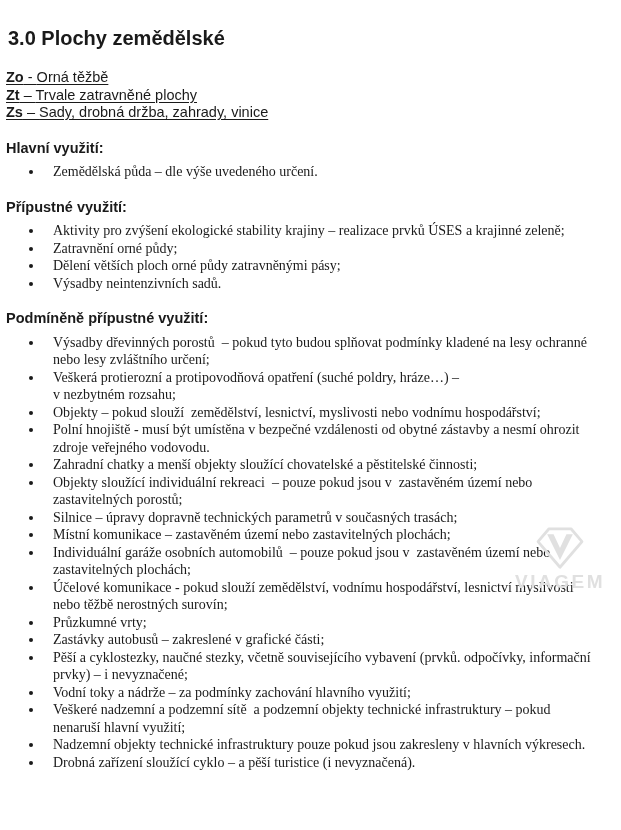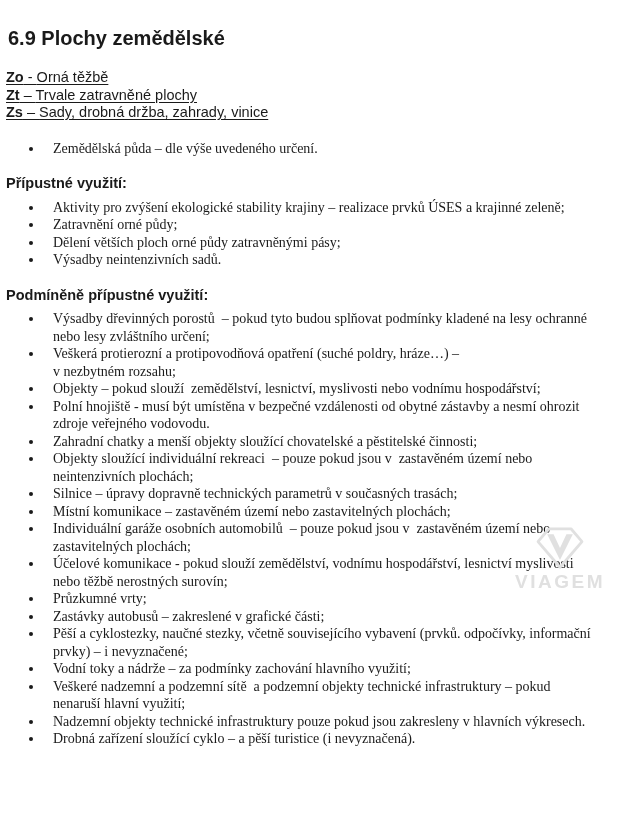--- a/index.html
+++ b/index.html
@@ -82,32 +82,33 @@
 <div class="page">
 
   <div class="watermark">
     <svg width="48" height="44" viewBox="0 0 52 48" fill="none">
       <polygon points="14,3 38,3 50,17 26,45 2,17" stroke="currentColor" stroke-width="3" fill="none" stroke-linejoin="round"></polygon>
       <path d="M12,9 L26,37 L40,9 L33,9 L26,24 L19,9 Z" fill="currentColor"></path>
     </svg>
     <div class="wm-text">VIAGEM</div>
   </div>
 
-  <h1 class="doc-title">6.9 Plochy zemědělské</h1>
+  <h1 class="doc-title">3.0 Plochy zemědělské</h1>
 
   <div class="defs">
   <div class="def-line"><span class="def-code">Zo</span><span> - </span><span>Orná těžbě</span></div>
 
   <div class="def-line"><span class="def-code">Zt</span><span> – </span><span>Trvale zatravněné plochy</span></div>
 
   <div class="def-line"><span class="def-code">Zs</span><span> – </span><span>Sady, drobná držba, zahrady, vinice</span></div>
 </div>
 
   <div class="sections">
   <section class="section">
+    <h2>Hlavní využití:</h2>
     <ul>
           <li>Zemědělská půda – dle výše uvedeného určení.</li>
         </ul>
   </section>
 
   <section class="section">
     <h2>Přípustné využití:</h2>
     <ul>
           <li>Aktivity pro zvýšení ekologické stability krajiny – realizace prvků ÚSES a krajinné zeleně;</li>
           <li>Zatravnění orné půdy;</li>
@@ -118,21 +119,21 @@
 
   <section class="section">
     <h2>Podmíněně přípustné využití:</h2>
     <ul>
           <li>Výsadby dřevinných porostů  – pokud tyto budou splňovat podmínky kladené na lesy ochranné nebo lesy zvláštního určení;</li>
           <li>Veškerá protierozní a protipovodňová opatření (suché poldry, hráze…) –
 v nezbytném rozsahu;</li>
           <li>Objekty – pokud slouží  zemědělství, lesnictví, myslivosti nebo vodnímu hospodářství;</li>
           <li>Polní hnojiště - musí být umístěna v bezpečné vzdálenosti od obytné zástavby a nesmí ohrozit zdroje veřejného vodovodu.</li>
           <li>Zahradní chatky a menší objekty sloužící chovatelské a pěstitelské činnosti;</li>
-          <li>Objekty sloužící individuální rekreaci  – pouze pokud jsou v  zastavěném území nebo neintenzivních plochách;</li>
+          <li>Objekty sloužící individuální rekreaci  – pouze pokud jsou v  zastavěném území nebo zastavitelných porostů;</li>
           <li>Silnice – úpravy dopravně technických parametrů v současných trasách;</li>
           <li>Místní komunikace – zastavěném území nebo zastavitelných plochách;</li>
           <li>Individuální garáže osobních automobilů  – pouze pokud jsou v  zastavěném území nebo zastavitelných plochách;</li>
           <li>Účelové komunikace - pokud slouží zemědělství, vodnímu hospodářství, lesnictví myslivosti nebo těžbě nerostných surovín;</li>
           <li>Průzkumné vrty;</li>
           <li>Zastávky autobusů – zakreslené v grafické části;</li>
           <li>Pěší a cyklostezky, naučné stezky, včetně souvisejícího vybavení (prvků. odpočívky, informační prvky) – i nevyznačené;</li>
           <li>Vodní toky a nádrže – za podmínky zachování hlavního využití;</li>
           <li>Veškeré nadzemní a podzemní sítě  a podzemní objekty technické infrastruktury – pokud nenaruší hlavní využití;</li>
           <li>Nadzemní objekty technické infrastruktury pouze pokud jsou zakresleny v hlavních výkresech.</li>

